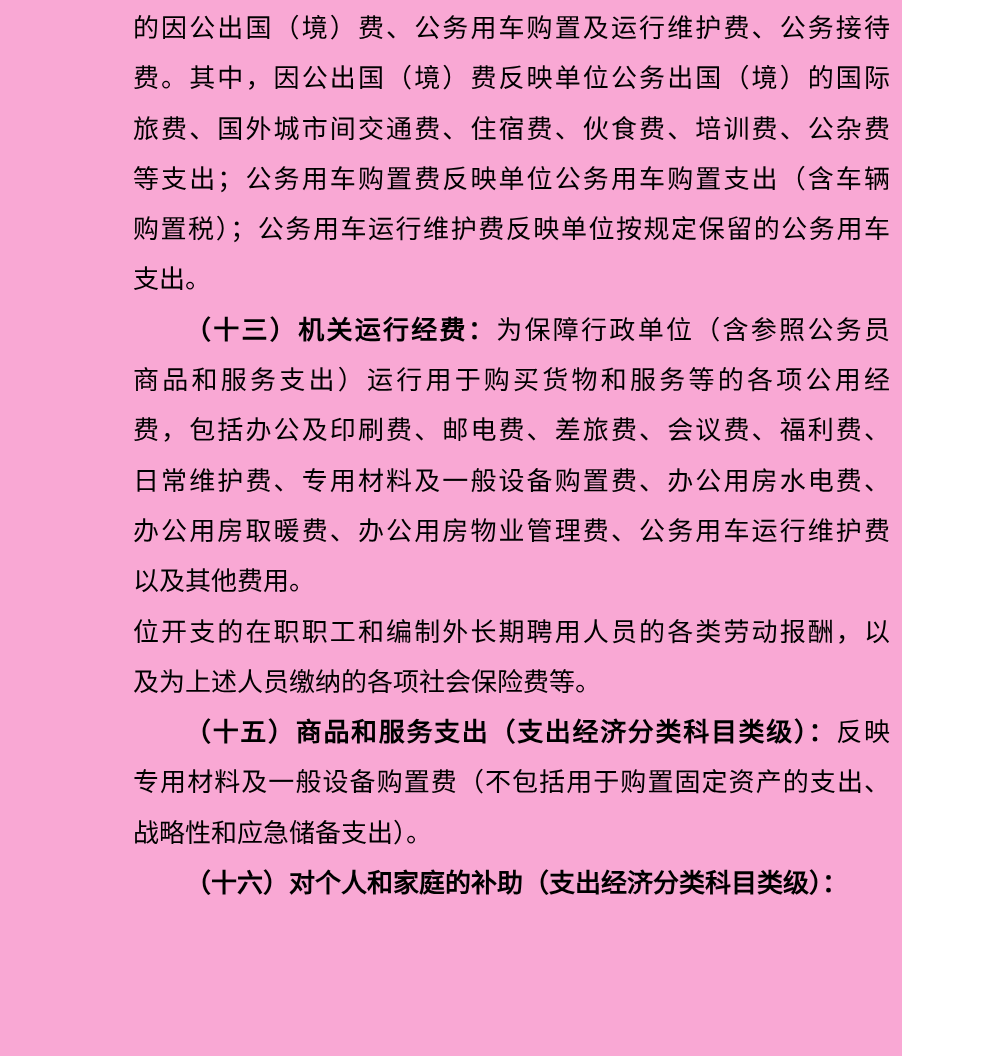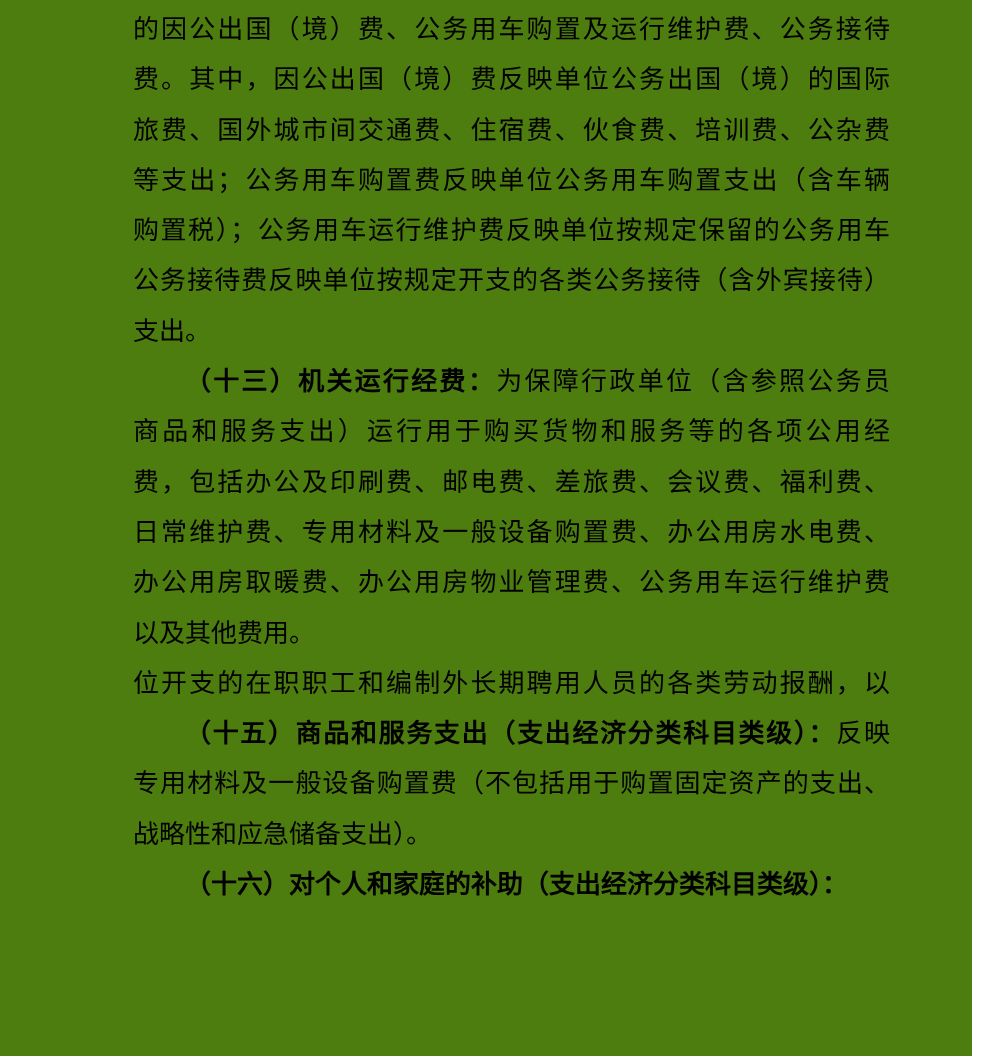--- a/index.html
+++ b/index.html
@@ -1,25 +1,25 @@
 <!DOCTYPE html>
 <html lang="zh-CN"><head>
 <meta charset="utf-8">
 <style>
   html, body {
     margin: 0;
     padding: 0;
   }
   .page {
     position: relative;
-    width: 972px;
+    width: 902px;
     height: 1056px;
-    background: #4d7c0f;
+    background: #f9a8d4;
     overflow: hidden;
-    font-family: Liberation Serif, serif;
+    font-family: Liberation Mono, monospace;
     color: #000000;
   }
   .doc {
     position: absolute;
     left: 133px;
     top: 5px;
     width: 757px;
   }
   .line {
     font-size: 26px;
@@ -42,27 +42,27 @@
 </head>
 <body>
 
 <div class="page">
   <div class="doc" id="doc">
       <div class="line j"><span class="run-regular">的因公出国（境）费、公务用车购置及运行维护费、公务接待</span></div>
       <div class="line j"><span class="run-regular">费。其中，因公出国（境）费反映单位公务出国（境）的国际</span></div>
       <div class="line j"><span class="run-regular">旅费、国外城市间交通费、住宿费、伙食费、培训费、公杂费</span></div>
       <div class="line j"><span class="run-regular">等支出；公务用车购置费反映单位公务用车购置支出（含车辆</span></div>
       <div class="line j"><span class="run-regular">购置税）；公务用车运行维护费反映单位按规定保留的公务用车</span></div>
-      <div class="line j"><span class="run-regular">公务接待费反映单位按规定开支的各类公务接待（含外宾接待）</span></div>
       <div class="line"><span class="run-regular">支出。</span></div>
       <div class="line j ind"><span class="run-bold">（十三）机关运行经费：</span><span class="run-regular">为保障行政单位（含参照公务员</span></div>
       <div class="line j"><span class="run-regular">商品和服务支出）运行用于购买货物和服务等的各项公用经</span></div>
       <div class="line j"><span class="run-regular">费，包括办公及印刷费、邮电费、差旅费、会议费、福利费、</span></div>
       <div class="line j"><span class="run-regular">日常维护费、专用材料及一般设备购置费、办公用房水电费、</span></div>
       <div class="line j"><span class="run-regular">办公用房取暖费、办公用房物业管理费、公务用车运行维护费</span></div>
       <div class="line"><span class="run-regular">以及其他费用。</span></div>
       <div class="line j"><span class="run-regular">位开支的在职职工和编制外长期聘用人员的各类劳动报酬，以</span></div>
+      <div class="line"><span class="run-regular">及为上述人员缴纳的各项社会保险费等。</span></div>
       <div class="line j ind"><span class="run-bold">（十五）商品和服务支出（支出经济分类科目类级）：</span><span class="run-regular">反映</span></div>
       <div class="line j"><span class="run-regular">专用材料及一般设备购置费（不包括用于购置固定资产的支出、</span></div>
       <div class="line"><span class="run-regular">战略性和应急储备支出）。</span></div>
       <div class="line ind"><span class="run-bold">（十六）对个人和家庭的补助（支出经济分类科目类级）：</span></div>
     </div>
 </div>
 
 </body></html>

